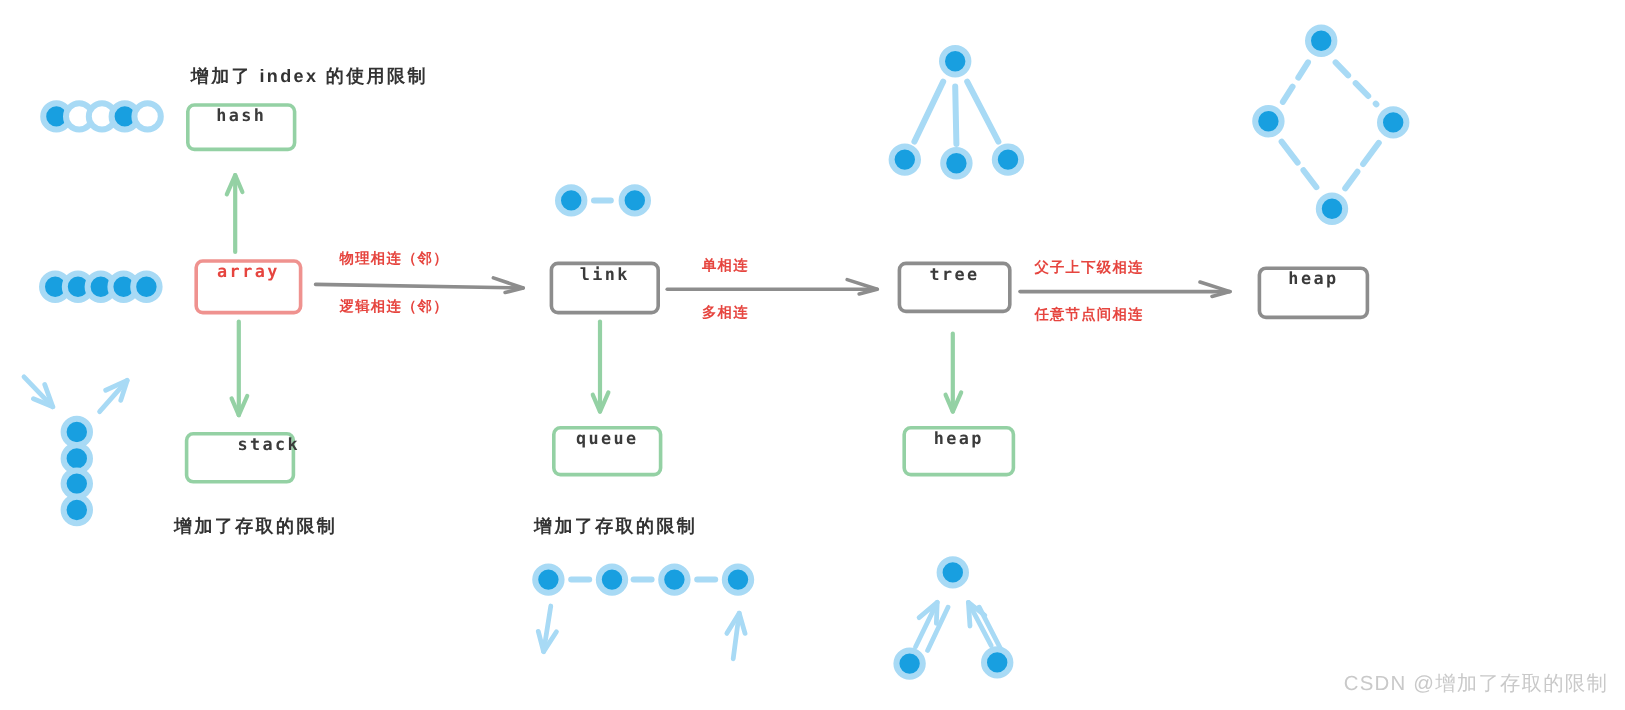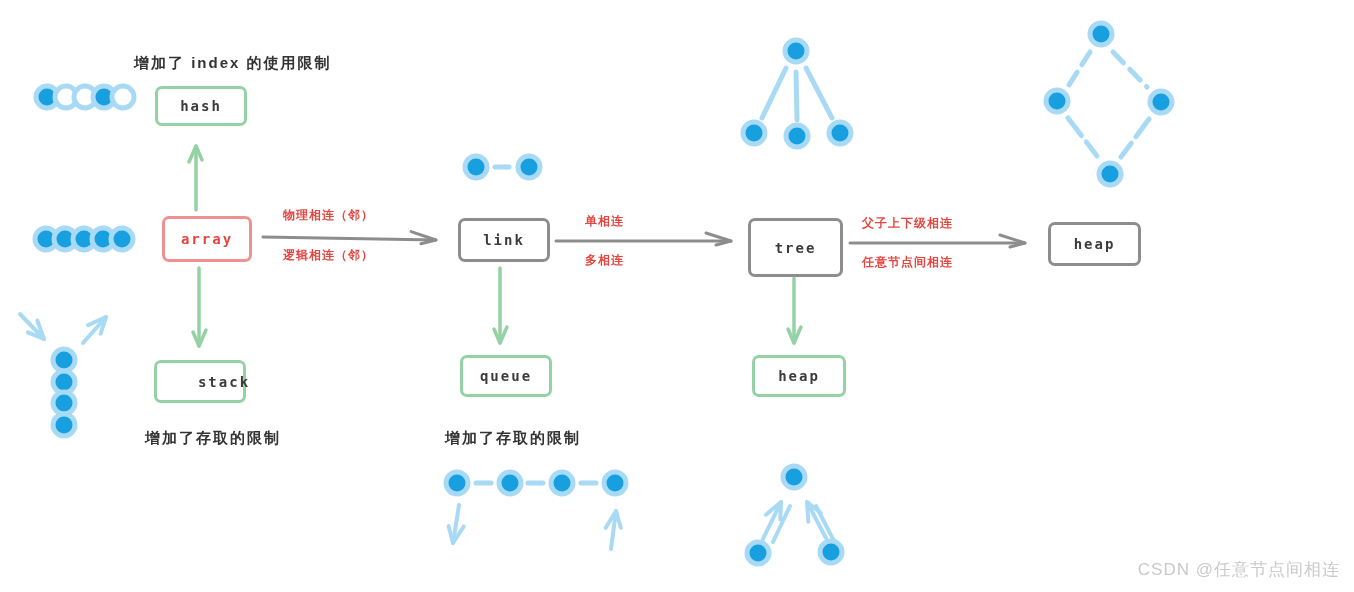--- a/index.html
+++ b/index.html
@@ -20,21 +20,21 @@
     background:#ffffff;
     overflow:hidden;
     font-family:"Liberation Sans","DejaVu Sans",sans-serif;
   }
   #shapes{position:absolute;left:0;top:0;width:1354px;height:592px;}
   .box{
     position:absolute;
     background:#ffffff;
     border:3px solid var(--gray);
     border-radius:7px;
-    display:flex;align-items:center;justify-content:center;
+    display:flex;align-items:flex-start;justify-content:center;
     font-family:"DejaVu Sans Mono","Liberation Mono",monospace;
     font-size:14px;font-weight:bold;color:var(--box-ink);
     letter-spacing:2px;
     box-sizing:border-box;
   }
   .box.green{border-color:var(--green);}
   .box.red{border-color:var(--red-border);color:var(--red-text);}
   .box.gray{border-color:var(--gray);}
   .note{
     position:absolute;
@@ -166,38 +166,38 @@
   </div>
 
   <div class="box gray" style="left:458px;top:218px;width:92px;height:44px;">
     <span>link</span>
   </div>
 
   <div class="box green" style="left:460px;top:355px;width:92px;height:42px;">
     <span>queue</span>
   </div>
 
-  <div class="box gray" style="left:748px;top:218px;width:95px;height:59px;">
+  <div class="box gray" style="left:748px;top:218px;width:95px;height:43px;">
     <span>tree</span>
   </div>
 
   <div class="box green" style="left:752px;top:355px;width:94px;height:42px;">
     <span>heap</span>
   </div>
 
   <div class="box gray" style="left:1048px;top:222px;width:93px;height:44px;">
     <span>heap</span>
   </div>
 
-  <div class="note" style="left:134px;top:54px;">增加了 index 的使用限制</div>
+  <div class="note" style="left:159px;top:54px;">增加了 index 的使用限制</div>
   <div class="note" style="left:145px;top:429px;">增加了存取的限制</div>
   <div class="note" style="left:445px;top:429px;">增加了存取的限制</div>
 
   <div class="edge-label" style="left:283px;top:207px;">物理相连（邻）</div>
   <div class="edge-label" style="left:283px;top:247px;">逻辑相连（邻）</div>
   <div class="edge-label" style="left:585px;top:213px;">单相连</div>
   <div class="edge-label" style="left:585px;top:252px;">多相连</div>
   <div class="edge-label" style="left:862px;top:215px;">父子上下级相连</div>
   <div class="edge-label" style="left:862px;top:254px;">任意节点间相连</div>
 
-  <div class="watermark" style="right:14px;top:558px;">CSDN @任意节点间相连</div>
+  <div class="watermark" style="right:14px;top:558px;">CSDN @增加了存取的限制</div>
 
 </div>
 
 </body></html>

